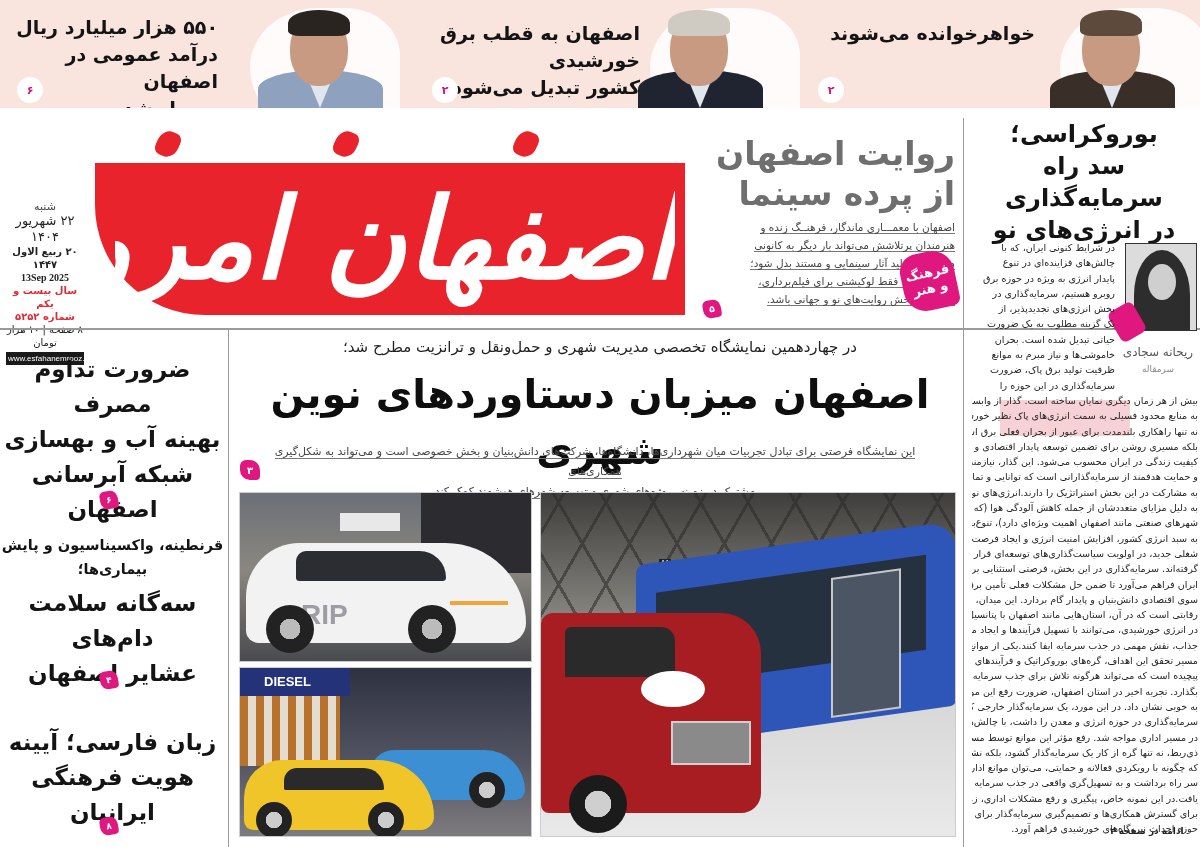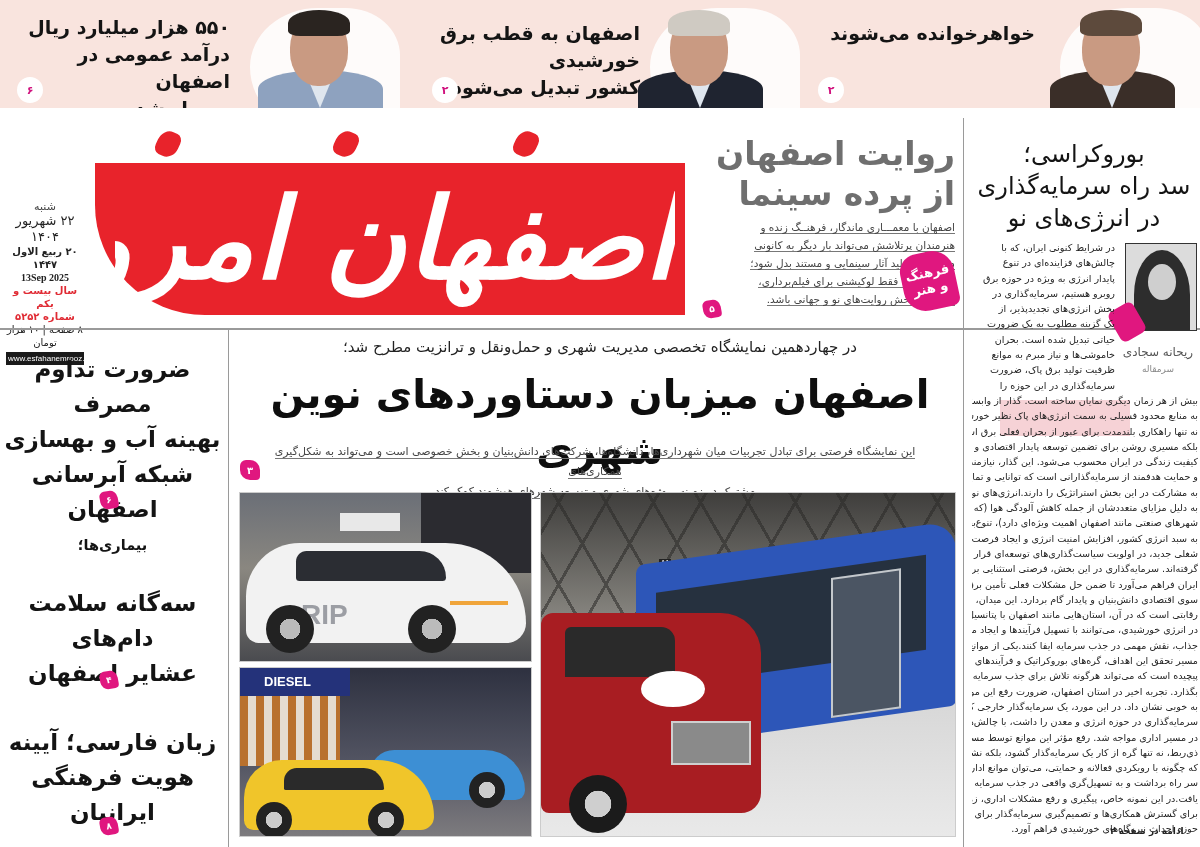--- a/index.html
+++ b/index.html
@@ -36,21 +36,21 @@
   .culture { position: absolute; left: 700px; top: 118px; width: 255px; height: 210px; }
   .culture .h { font-weight: bold; font-size: 33px; line-height: 40px; color: #6f6f6f; text-align: right; margin-top: 16px; }
   .culture .p { position: absolute; right: 0; top: 100px; width: 248px; font-size: 10.5px; line-height: 18px; color: #444; text-align: right; }
   .culture .p span { border-bottom: 1px solid #777; }
   .culture-tag { position: absolute; left: 902px; top: 252px; width: 54px; height: 58px; background: #e0177f; border-radius: 18px 22px 8px 22px; transform: rotate(-12deg); color: #fff; font-weight: bold; font-size: 13px; line-height: 16px; display: flex; align-items: center; justify-content: center; text-align: center; }
 
   .vrule { position: absolute; width: 1px; background: #9a9a9a; }
 
   
   .editorial { position: absolute; left: 968px; top: 118px; width: 232px; }
-  .editorial .h { font-weight: normal; font-size: 24px; line-height: 32px; text-align: center; color: #141414; margin-top: 20px; }
+  .editorial .h { font-weight: bold; font-size: 24px; line-height: 32px; text-align: center; color: #141414; }
   .author-photo { position: absolute; left: 1125px; top: 243px; width: 72px; height: 88px; border: 1px solid #333; background: #dcdcdc; overflow: hidden; }
   .author-photo .hijab { position: absolute; left: 8px; top: 6px; width: 56px; height: 90px; border-radius: 50% 50% 10% 10%; background: #2d2d2d; }
   .author-photo .face { position: absolute; left: 22px; top: 20px; width: 28px; height: 36px; border-radius: 50%; background: #cfcfcf; }
   .author-tag { position: absolute; left: 1113px; top: 305px; width: 28px; height: 34px; background: #e0177f; border-radius: 6px; transform: rotate(-30deg); }
   .author-name { position: absolute; left: 1118px; top: 345px; width: 80px; text-align: center; font-size: 12px; color: #555; }
   .author-role { position: absolute; left: 1118px; top: 364px; width: 80px; text-align: center; font-size: 9px; color: #888; }
   .ed-body { position: absolute; font-size: 9.6px; line-height: 15.3px; color: #222; text-align: justify; text-align-last: right; }
   .ed-body p { white-space: nowrap; overflow: hidden; }
   .ed-hl { position: absolute; left: 1000px; top: 400px; width: 130px; height: 36px; background: #f3c3c8; opacity: .75; }
   .continue { position: absolute; left: 1110px; top: 826px; font-size: 9px; font-weight: bold; color: #222; }
@@ -100,21 +100,21 @@
 <div class="top-strip">
 
   <div class="teaser" style="left:0;">
     <div class="blob" style="left:250px;"></div>
     <div class="photo" style="left:258px;">
       <div class="suit" style="background:#8ea2bf;"></div>
       <div class="shirt"></div>
       <div class="face"></div>
       <div class="hair" style="background:#2a2420;"></div>
     </div>
-    <div class="ttl" style="right:170px;">
+    <div class="ttl" style="right:182px;">
       <div>۵۵۰ هزار میلیارد ریال</div>
       <div>درآمد عمومی در اصفهان</div>
       <div>وصول شد</div>
     </div>
     <div class="page-badge" style="left:17px; top:77px;">۶</div>
   </div>
 
   <div class="teaser" style="left:400px;">
     <div class="blob" style="left:250px;"></div>
     <div class="photo" style="left:238px;">
@@ -247,20 +247,21 @@
 <div class="continue">ادامه در صفحه ۲</div>
 
 <div class="lh big" style="top:352px;">
   <div>ضرورت تداوم مصرف</div>
   <div>بهینه آب و بهسازی</div>
   <div>شبکه آبرسانی اصفهان</div>
 </div>
 <div class="pgtag" style="left:100px; top:491px;">۶</div>
 
 <div class="lh kick" style="top:533px;">
+  <div>قرنطینه، واکسیناسیون و پایش</div>
   <div>بیماری‌ها؛</div>
 </div>
 <div class="lh big" style="top:586px;">
   <div>سه‌گانه سلامت دام‌های</div>
   <div>عشایر اصفهان</div>
 </div>
 <div class="pgtag" style="left:100px; top:671px;">۴</div>
 
 <div class="lh big" style="top:725px;">
   <div>زبان فارسی؛ آیینه</div>

